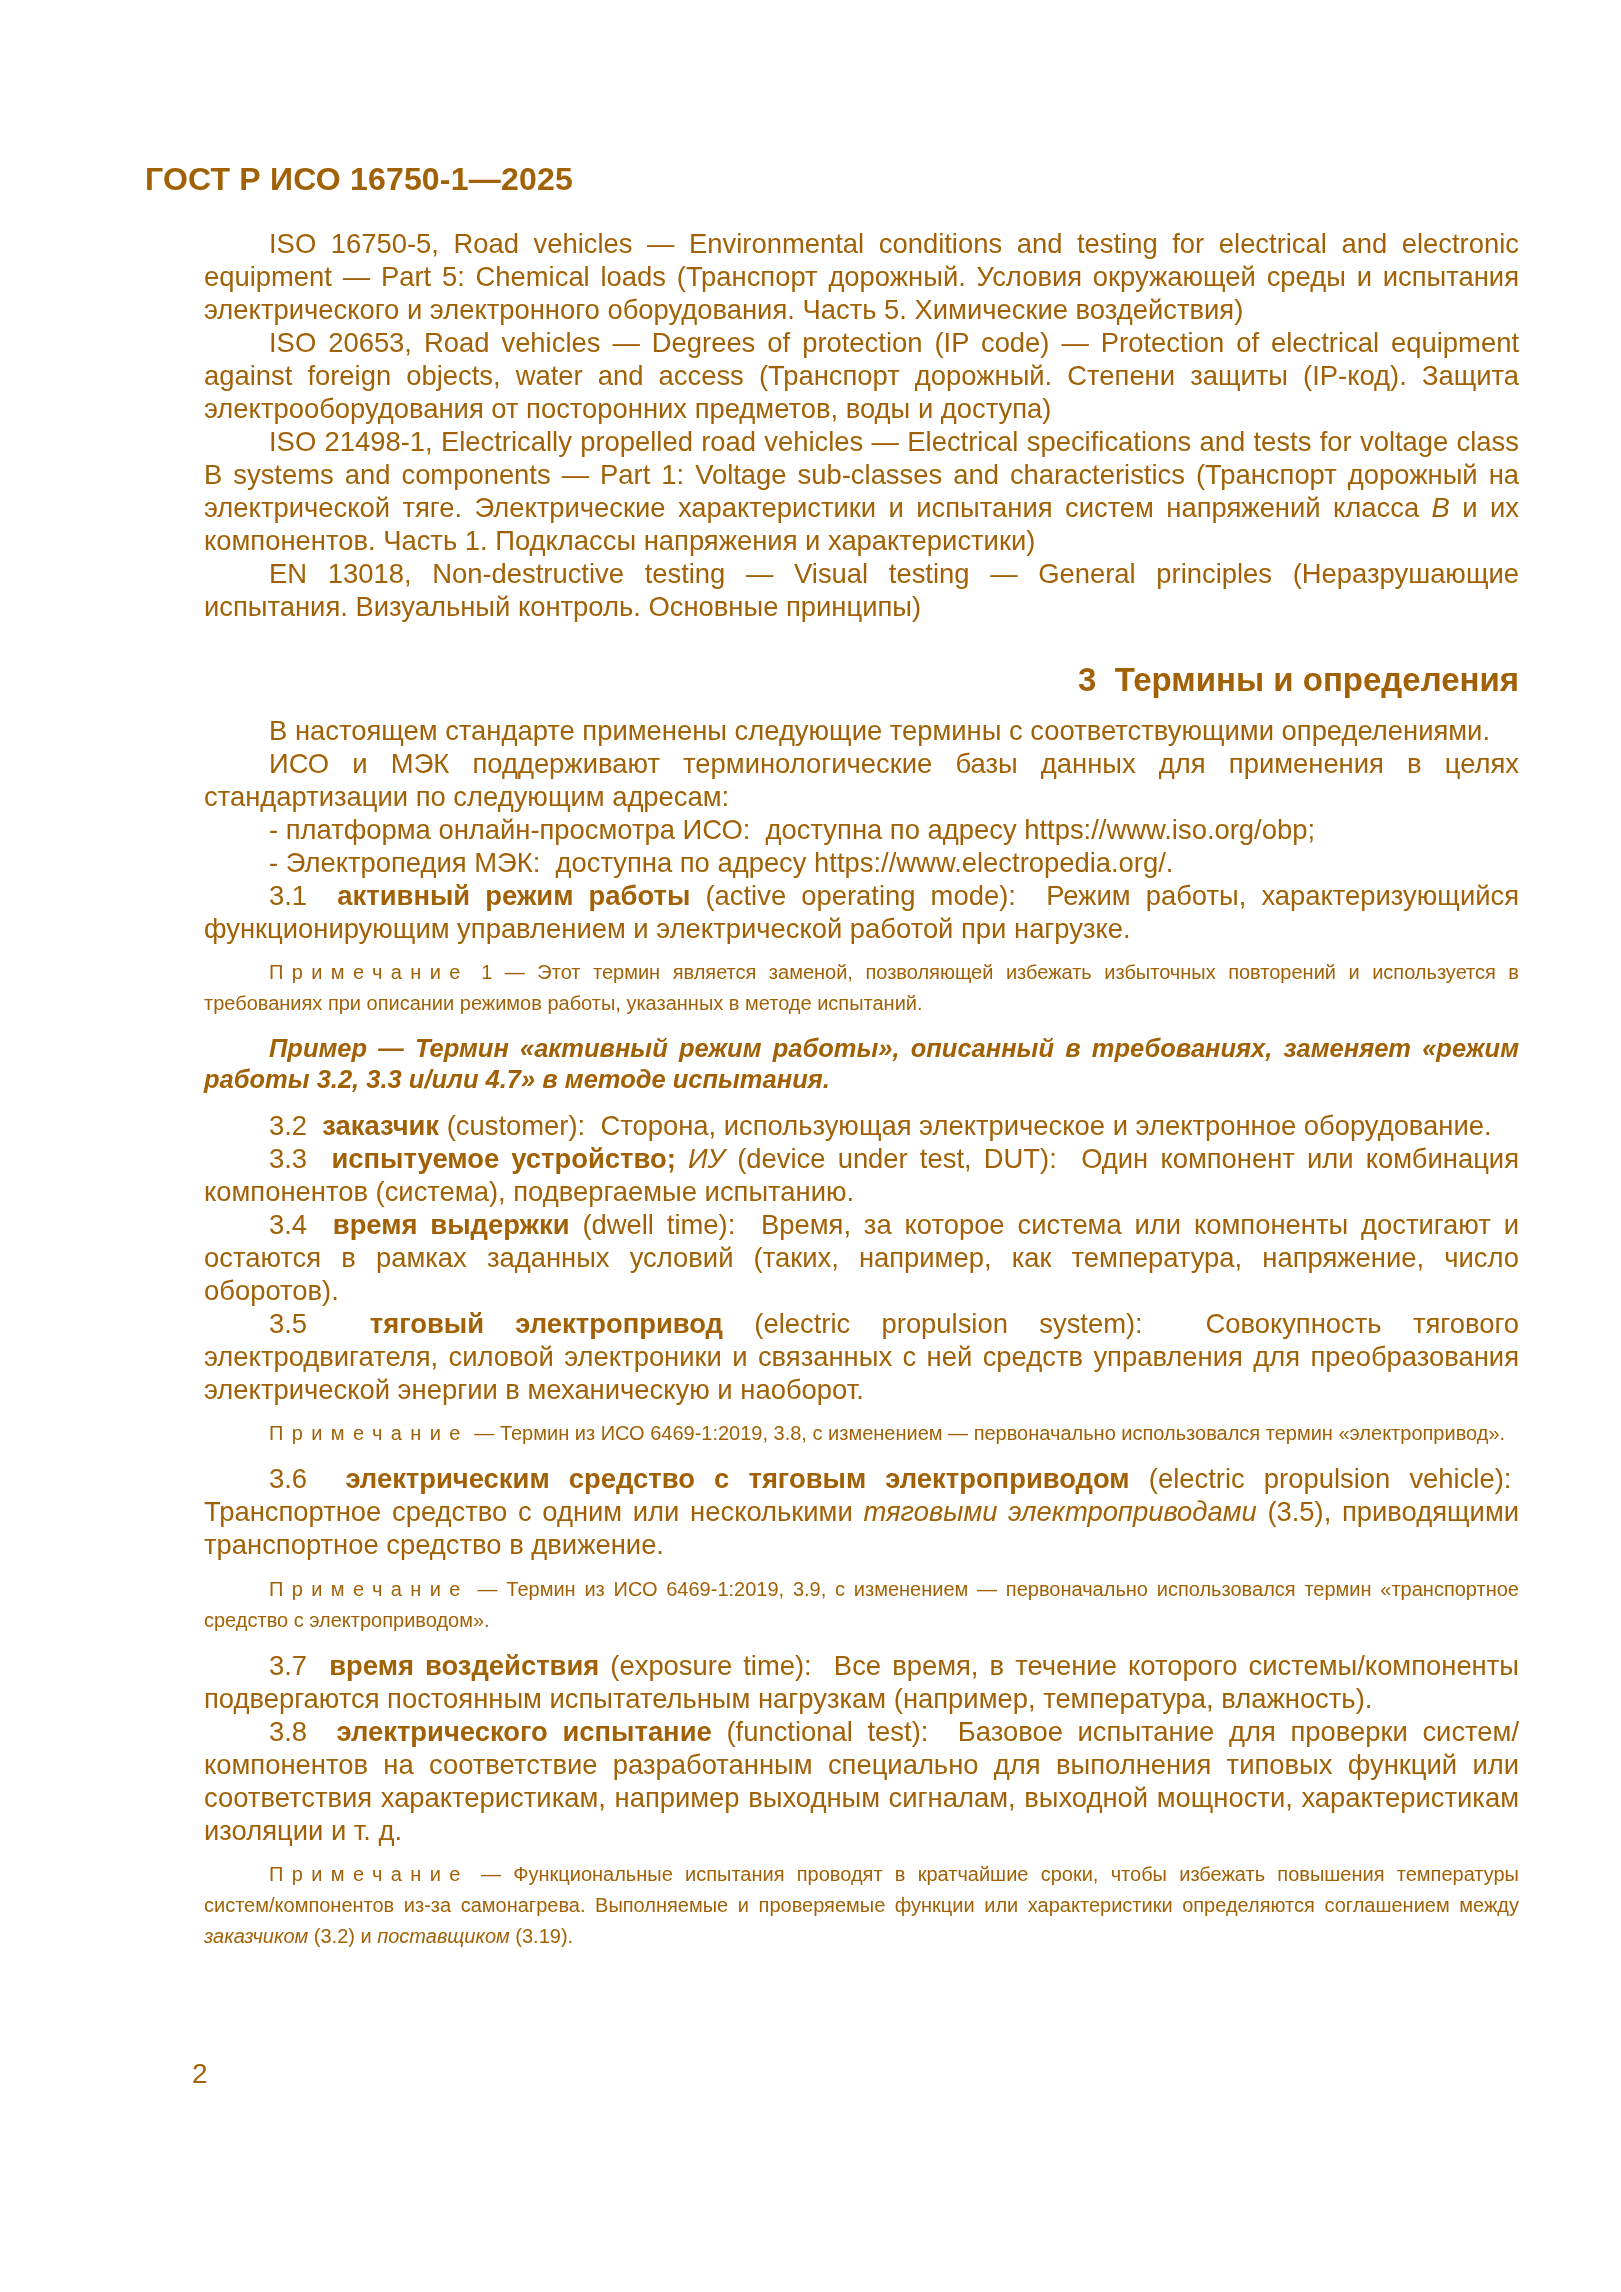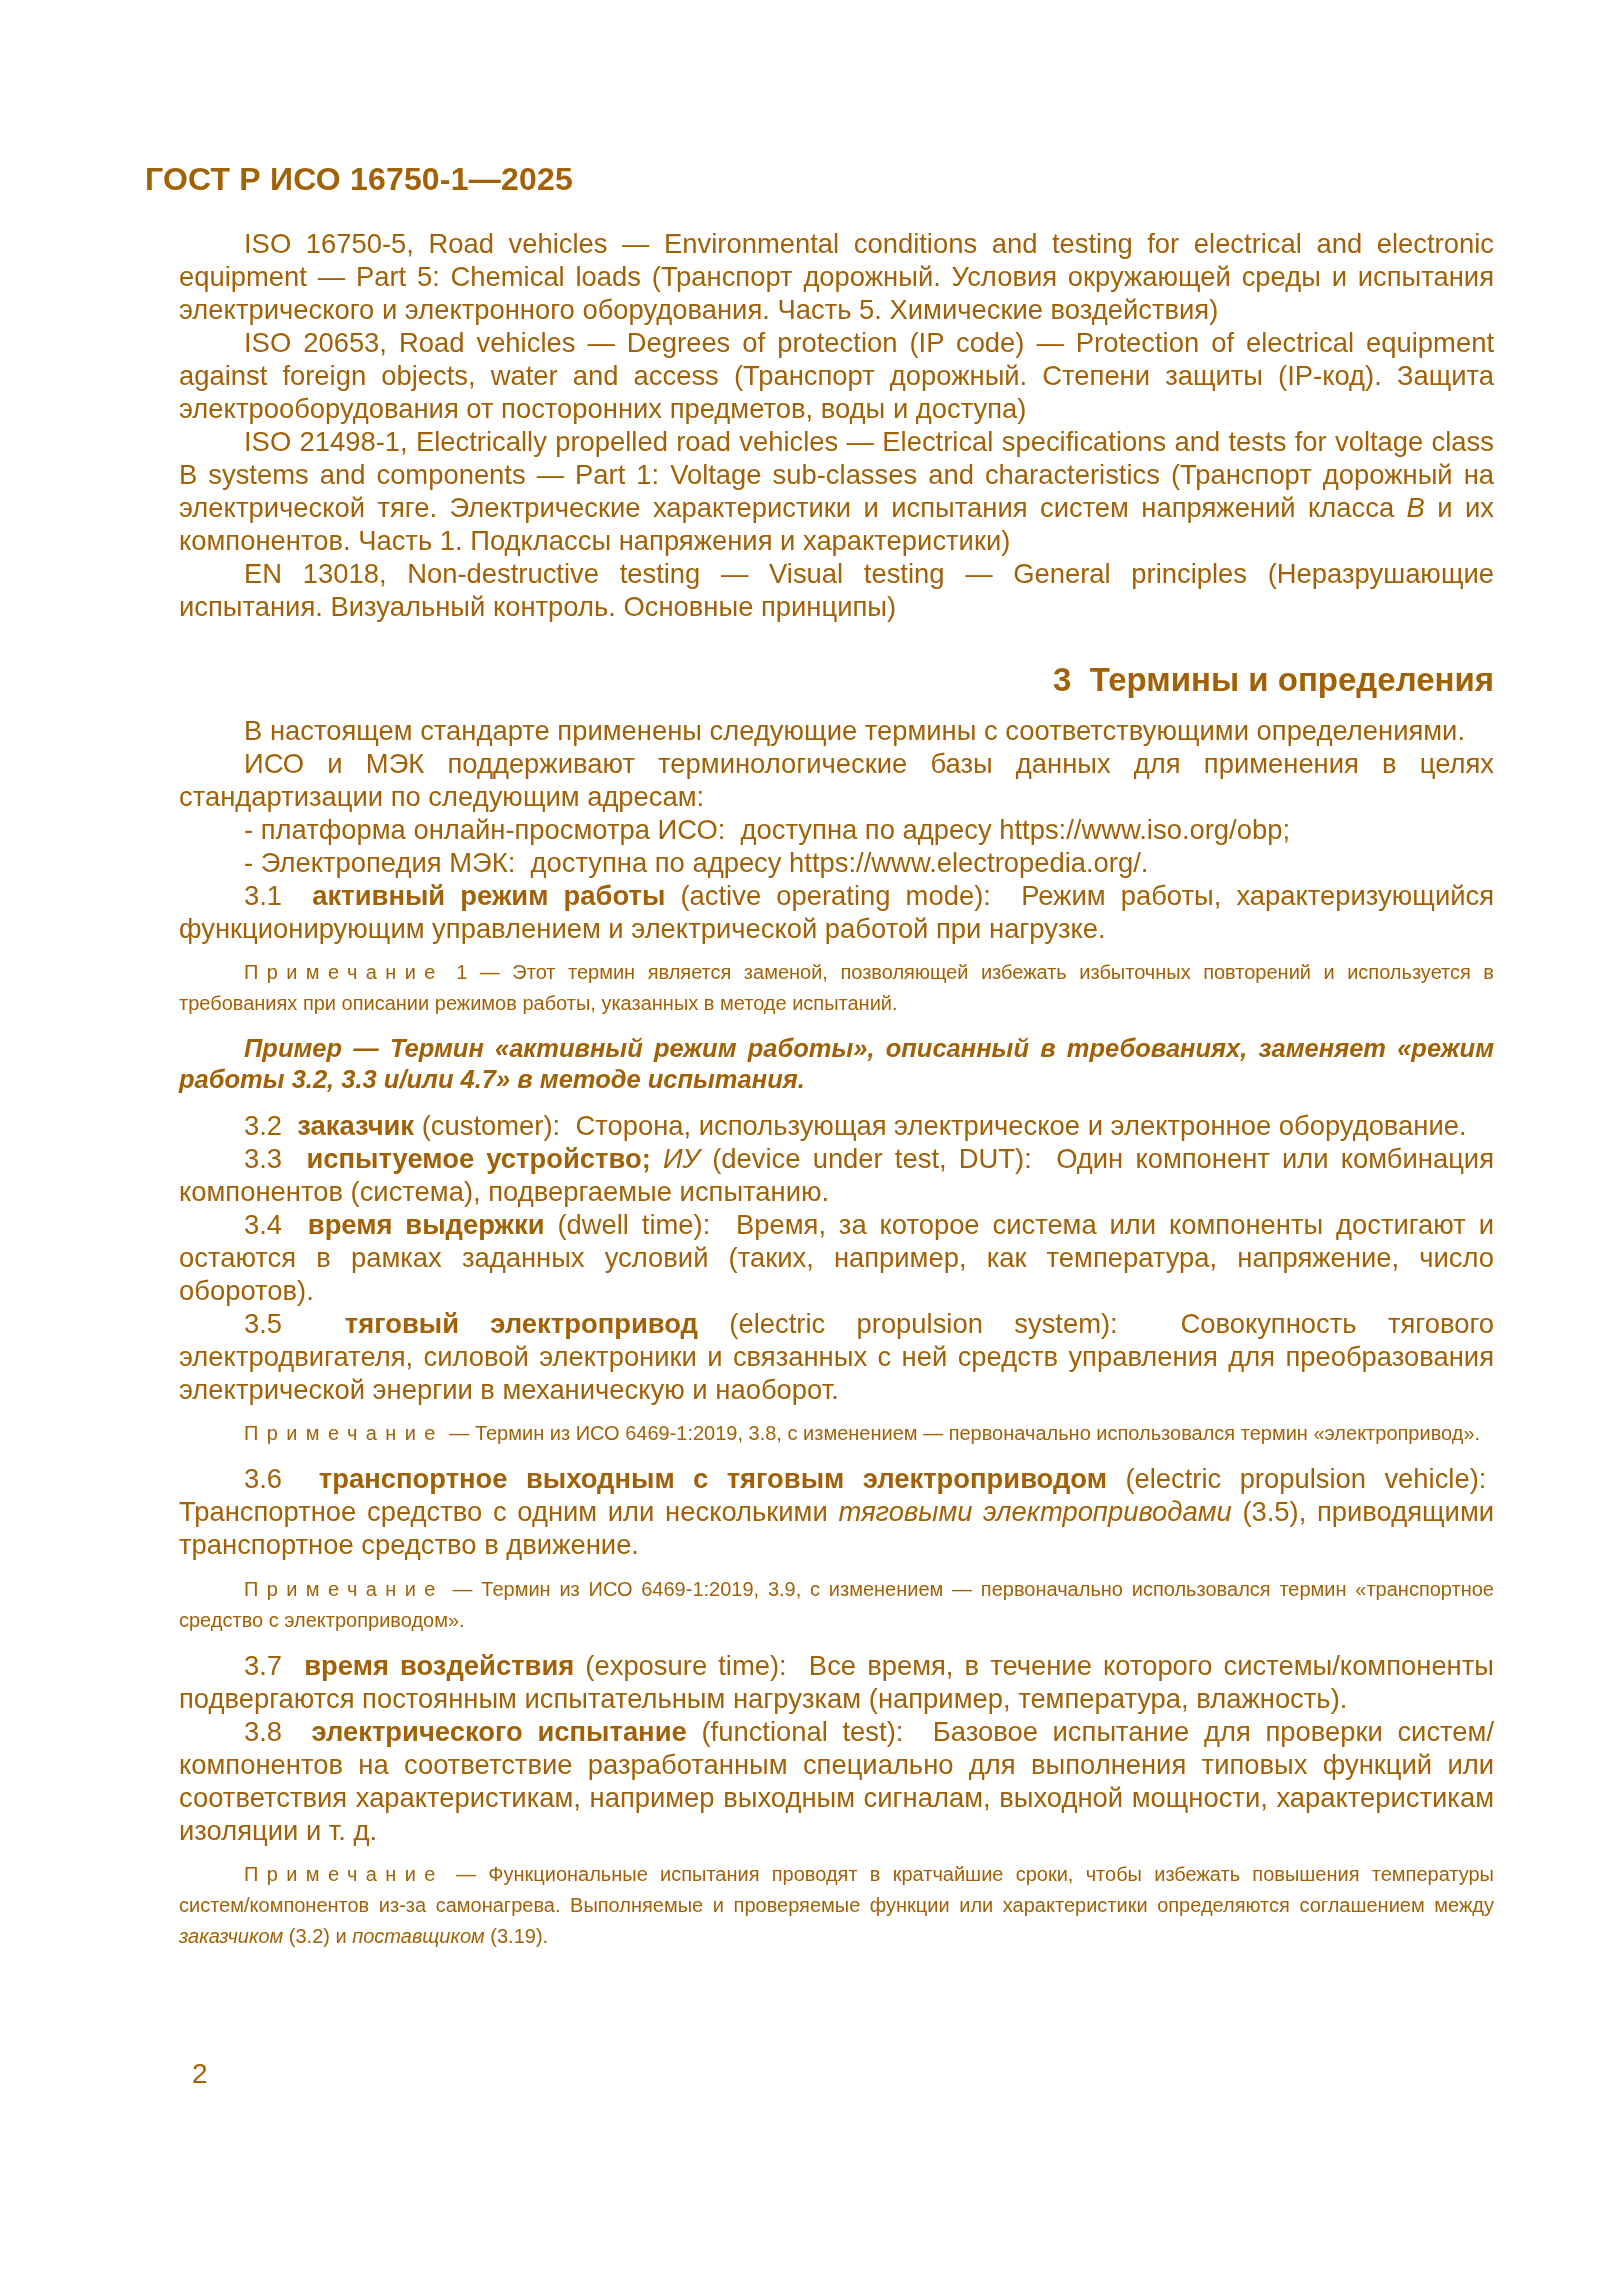--- a/index.html
+++ b/index.html
@@ -18,21 +18,21 @@
     position: absolute;
     left: 145px;
     top: 161px;
     font-size: 32px;
     font-weight: bold;
     letter-spacing: 0.2px;
     white-space: nowrap;
   }
   .body-col {
     position: absolute;
-    left: 179px;
+    left: 204px;
     top: 227px;
     width: 1315px;
   }
   .blk {
     margin: 0;
     text-align: justify;
     text-indent: 65px;
     font-size: 27.4px;
     line-height: 33px;
     hyphens: auto;
@@ -85,21 +85,21 @@
       <div class="blk p"><span>- платформа онлайн-просмотра ИСО:&nbsp; доступна по адресу https://www.iso.org/obp;</span></div>
       <div class="blk p"><span>- Электропедия МЭК:&nbsp; доступна по адресу https://www.electropedia.org/.</span></div>
       <div class="blk p"><span>3.1&nbsp; </span><span class="b">активный режим работы</span><span> (active operating mode):&nbsp; Режим работы, характеризующийся функционирующим управлением и электрической работой при нагрузке.</span></div>
       <div class="blk note"><span class="sp">Примечание</span><span>&nbsp;1 — Этот термин является заменой, позволяющей избежать избыточных повторений и используется в требованиях при описании режимов работы, указанных в методе испытаний.</span></div>
       <div class="blk example"><span>Пример — Термин «активный режим работы», описанный в требованиях, заменяет «режим работы 3.2, 3.3 и/или 4.7» в методе испытания.</span></div>
       <div class="blk p"><span>3.2&nbsp; </span><span class="b">заказчик</span><span> (customer):&nbsp; Сторона, использующая электрическое и электронное оборудование.</span></div>
       <div class="blk p"><span>3.3&nbsp; </span><span class="b">испытуемое устройство;</span><span class="i"> ИУ</span><span> (device under test, DUT):&nbsp; Один компонент или комбинация компонентов (система), подвергаемые испытанию.</span></div>
       <div class="blk p"><span>3.4&nbsp; </span><span class="b">время выдержки</span><span> (dwell time):&nbsp; Время, за которое система или компоненты достигают и остаются в рамках заданных условий (таких, например, как температура, напряжение, число оборотов).</span></div>
       <div class="blk p"><span>3.5&nbsp; </span><span class="b">тяговый электропривод</span><span> (electric propulsion system):&nbsp; Совокупность тягового электродвигателя, силовой электроники и связанных с ней средств управления для преобразования электрической энергии в механическую и наоборот.</span></div>
       <div class="blk note"><span class="sp">Примечание</span><span>&nbsp;— Термин из ИСО 6469-1:2019, 3.8, с изменением — первоначально использовался термин «электропривод».</span></div>
-      <div class="blk p"><span>3.6&nbsp; </span><span class="b">транспортное выходным с тяговым электроприводом</span><span> (electric propulsion vehicle):&nbsp; Транспортное средство с одним или несколькими </span><span class="i">тяговыми электроприводами</span><span> (3.5), приводящими транспортное средство в движение.</span></div>
+      <div class="blk p"><span>3.6&nbsp; </span><span class="b">электрическим средство с тяговым электроприводом</span><span> (electric propulsion vehicle):&nbsp; Транспортное средство с одним или несколькими </span><span class="i">тяговыми электроприводами</span><span> (3.5), приводящими транспортное средство в движение.</span></div>
       <div class="blk note"><span class="sp">Примечание</span><span>&nbsp;— Термин из ИСО 6469-1:2019, 3.9, с изменением — первоначально использовался термин «транспортное средство с электроприводом».</span></div>
       <div class="blk p"><span>3.7&nbsp; </span><span class="b">время воздействия</span><span> (exposure time):&nbsp; Все время, в течение которого системы/компоненты подвергаются постоянным испытательным нагрузкам (например, температура, влажность).</span></div>
       <div class="blk p"><span>3.8&nbsp; </span><span class="b">электрического испытание</span><span> (functional test):&nbsp; Базовое испытание для проверки систем/компонентов на соответствие разработанным специально для выполнения типовых функций или соответствия характеристикам, например выходным сигналам, выходной мощности, характеристикам изоляции и т. д.</span></div>
       <div class="blk note"><span class="sp">Примечание</span><span>&nbsp;— Функциональные испытания проводят в кратчайшие сроки, чтобы избежать повышения температуры систем/компонентов из-за самонагрева. Выполняемые и проверяемые функции или характеристики определяются соглашением между </span><span class="i">заказчиком</span><span> (3.2) и </span><span class="i">поставщиком</span><span> (3.19).</span></div>
     </div>
 
   <div class="page-number">2</div>
 </div>
 
 

